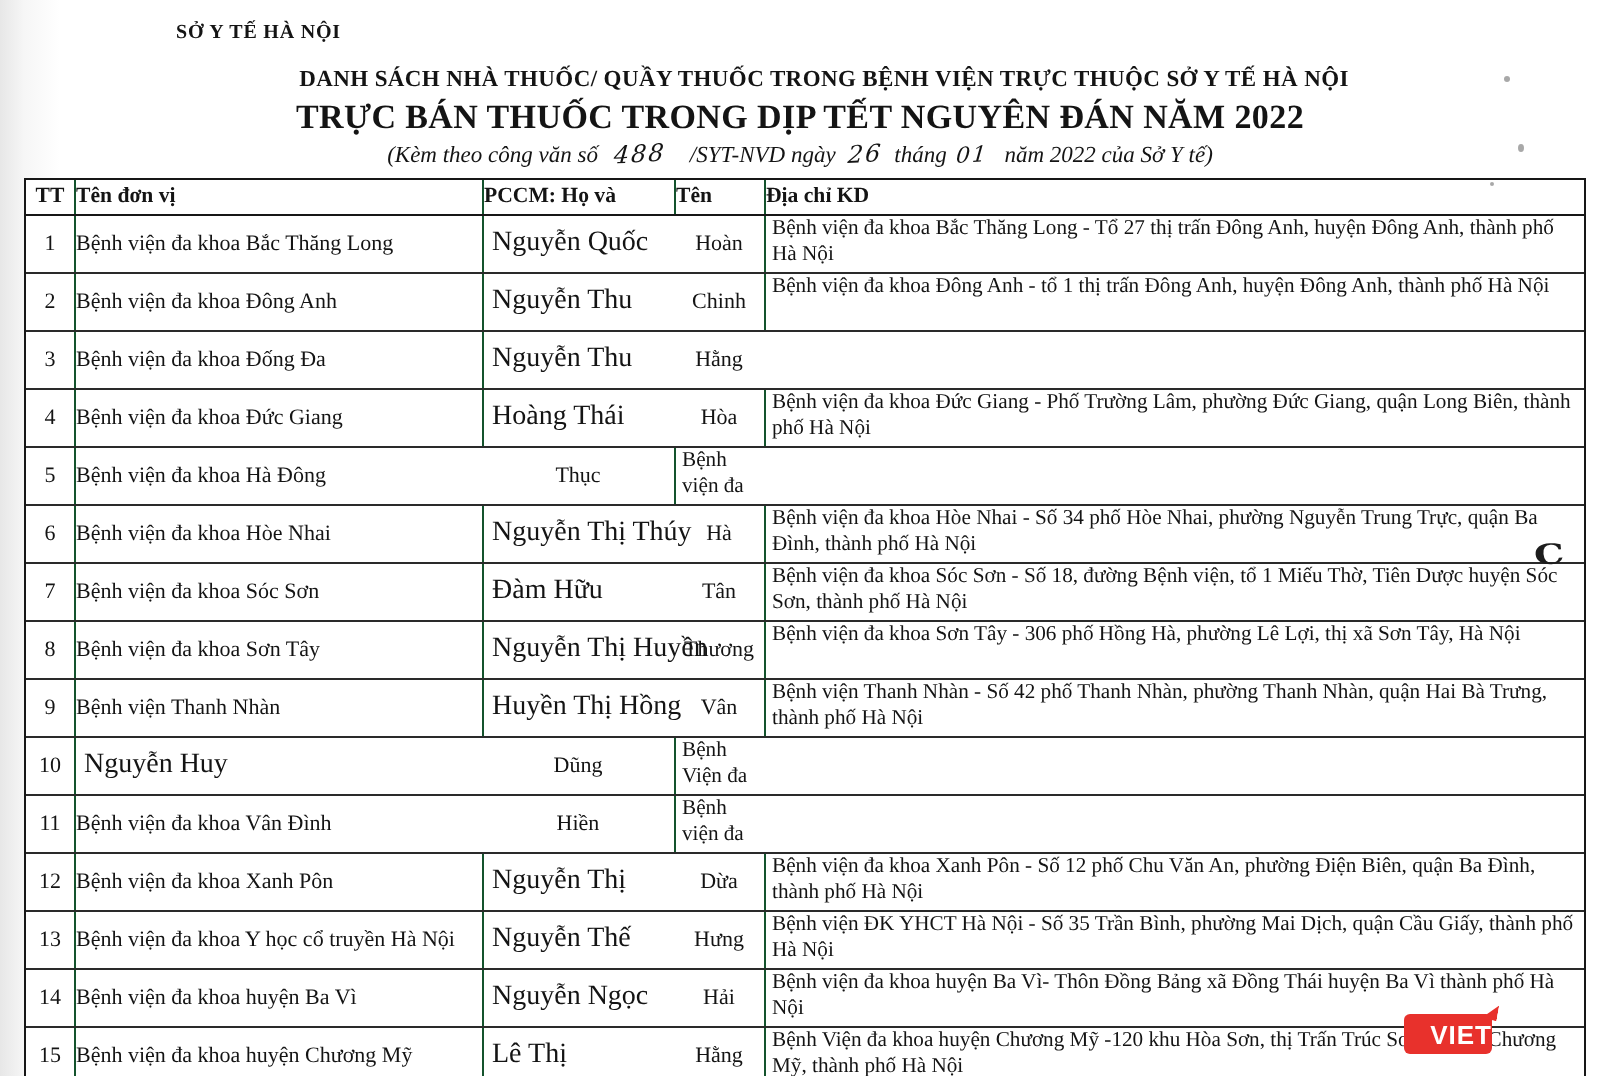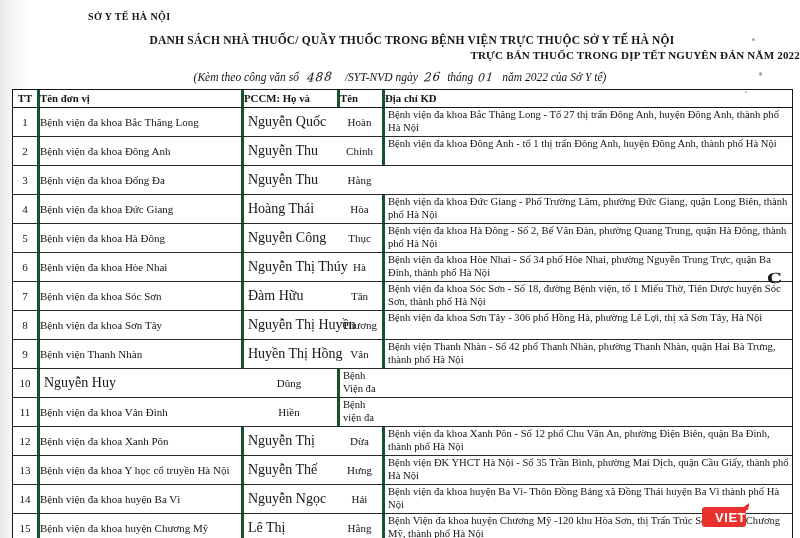--- a/index.html
+++ b/index.html
@@ -3,35 +3,35 @@
 <meta charset="utf-8">
 <style>
   html,body{margin:0;padding:0;background:#ffffff;}
   .page{
     position:relative;width:800px;height:538px;overflow:hidden;
     background:linear-gradient(90deg,#e7e7e7 0px,#f6f6f6 12px,#ffffff 30px);
     font-family:"Liberation Serif",serif;color:#141414;
   }
   .org{position:absolute;left:88px;top:11px;font-size:10px;font-weight:bold;letter-spacing:.4px;white-space:nowrap;}
   .title1{position:absolute;left:12px;top:34px;width:100%;text-align:center;font-size:11.5px;font-weight:bold;letter-spacing:.2px;white-space:nowrap;}
-  .title2{position:absolute;left:0;top:49px;width:100%;text-align:right;font-size:11px;font-weight:bold;letter-spacing:.2px;white-space:nowrap;}
+  .title2{position:absolute;left:0;top:49px;width:100%;text-align:center;font-size:17px;font-weight:bold;letter-spacing:.2px;white-space:nowrap;}
   .subtitle{position:absolute;left:0;top:70px;width:100%;text-align:center;font-size:11.5px;font-style:italic;white-space:nowrap;}
   .hand{display:inline-block;font-family:"DejaVu Serif",serif;font-style:italic;font-size:12px;transform:rotate(-3deg) skewX(-8deg);letter-spacing:1px;}
   .hand.num{margin:0 12px 0 8px;}
   .hand.day{margin:0 6px;}
   .hand.month{margin:0 5px;font-size:11px;}
 
   .tbl{position:absolute;left:12px;top:89px;width:779px;border:1.8px solid #171717;background:#fff;}
   .trow{display:grid;grid-template-columns:24px 204px 96px 45px 1fr;border-bottom:1px solid #2a2a2a;}
   .trow:last-child{border-bottom:none;}
   .thead{height:17px;border-bottom:1.6px solid #171717;}
   .thead .c{font-weight:bold;text-align:left;font-size:10.8px;line-height:17px;overflow:hidden;}
   .body-row{height:28px;}
   .c{min-width:0;}
-  .bl{border-left:3px solid #14532d;}
+  .bl{border-left:1px solid #14532d;}
   .c-tt{font-size:11px;display:flex;align-items:center;justify-content:center;}
   .c-unit{font-size:11px;display:flex;align-items:center;padding-left:0;white-space:nowrap;overflow:visible;}
   .c-family{font-size:14px;display:flex;align-items:center;padding-left:4px;white-space:nowrap;}
   .c-given{font-size:11px;display:flex;align-items:center;justify-content:center;white-space:nowrap;overflow:visible;}
   .c-addr{font-size:10.6px;line-height:13.4px;padding:0 2px 0 3px;overflow:hidden;}
 
   .viet{position:absolute;left:702px;top:507px;width:44px;height:20px;background:#e8312c;border-radius:3px;
         display:flex;align-items:center;justify-content:flex-end;color:#ffffff;
         font-family:"Liberation Sans",sans-serif;font-weight:bold;font-size:13px;letter-spacing:.5px;z-index:3;}
   .viet-fold{position:absolute;right:-3px;top:-5px;width:8px;height:8px;background:#e8312c;
@@ -89,21 +89,20 @@
         <div class="trow body-row">
           <div class="c c-tt">4</div>
           <div class="c c-unit bl">Bệnh viện đa khoa Đức Giang</div>
           <div class="c c-family bl">Hoàng Thái</div>
           <div class="c c-given">Hòa</div>
           <div class="c c-addr bl">Bệnh viện đa khoa Đức Giang - Phố Trường Lâm, phường Đức Giang, quận Long Biên, thành phố Hà Nội</div>
         </div>
         <div class="trow body-row">
           <div class="c c-tt">5</div>
           <div class="c c-unit bl">Bệnh viện đa khoa Hà Đông</div>
-          <div class="c c-family bl">Nguyễn Công</div>
           <div class="c c-given">Thục</div>
           <div class="c c-addr bl">Bệnh viện đa khoa Hà Đông - Số 2, Bế Văn Đàn, phường Quang Trung, quận Hà Đông, thành phố Hà Nội</div>
         </div>
         <div class="trow body-row">
           <div class="c c-tt">6</div>
           <div class="c c-unit bl">Bệnh viện đa khoa Hòe Nhai</div>
           <div class="c c-family bl">Nguyễn Thị Thúy</div>
           <div class="c c-given">Hà</div>
           <div class="c c-addr bl">Bệnh viện đa khoa Hòe Nhai - Số 34 phố Hòe Nhai, phường Nguyễn Trung Trực, quận Ba Đình, thành phố Hà Nội</div>
         </div>

